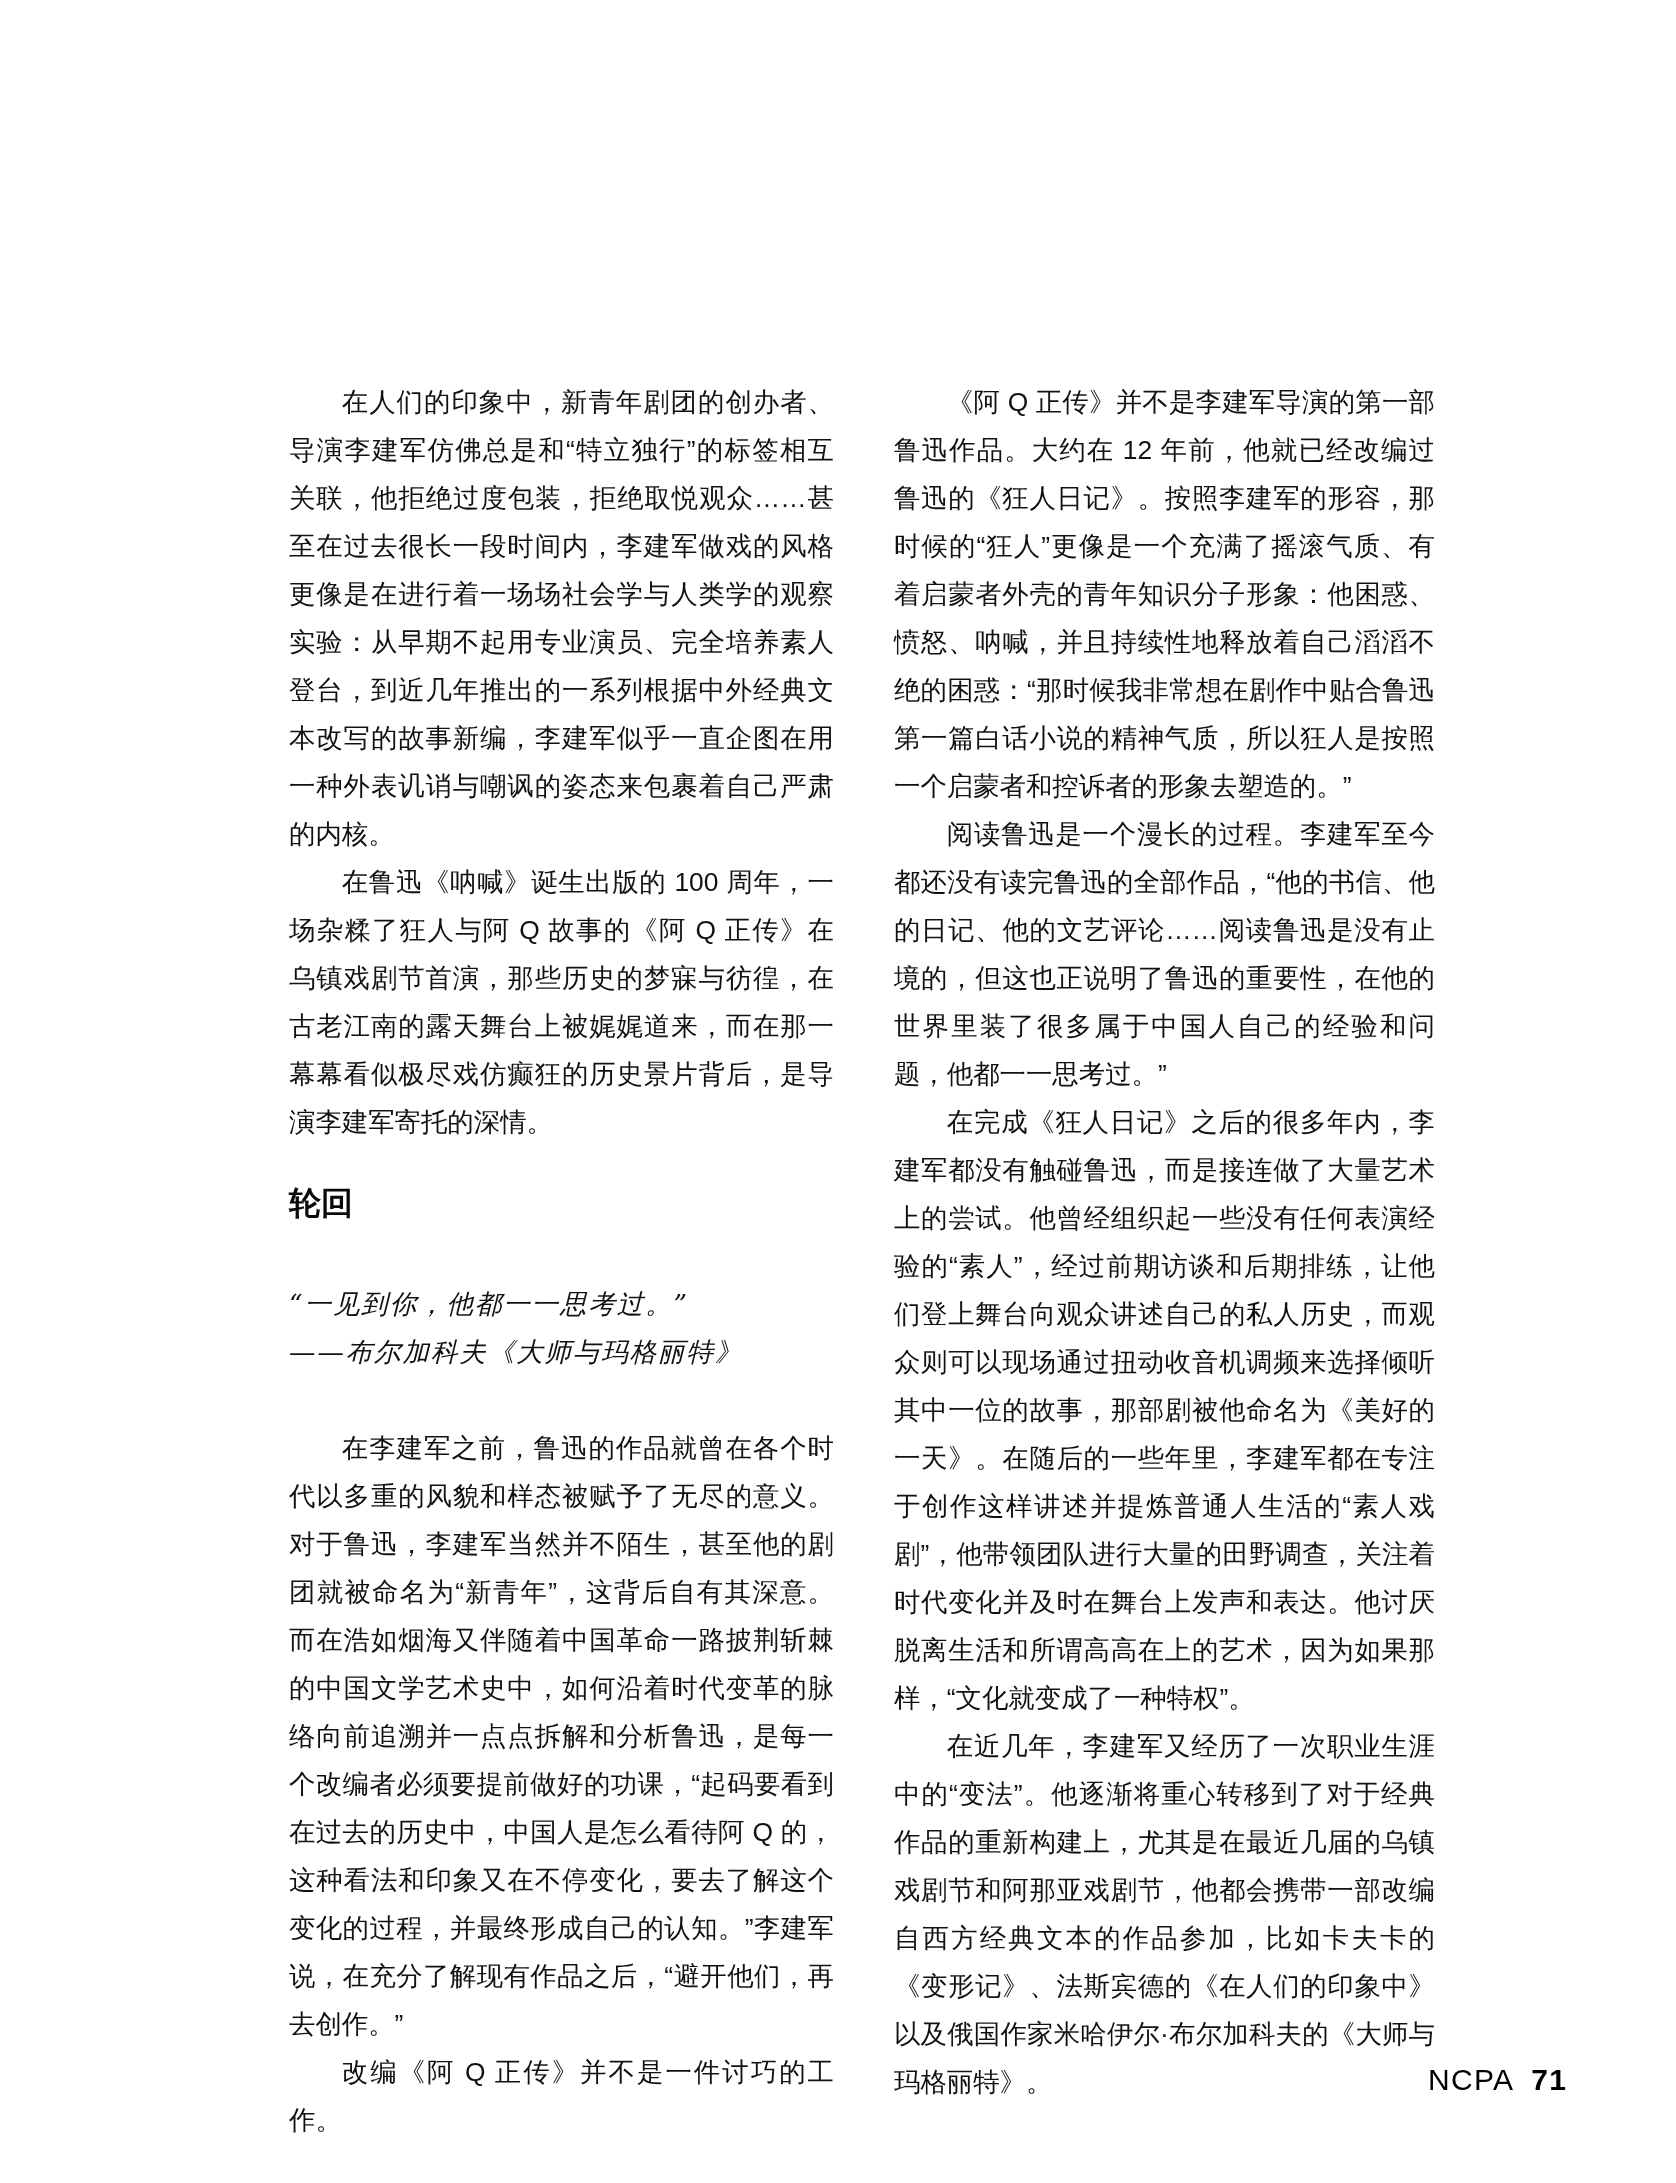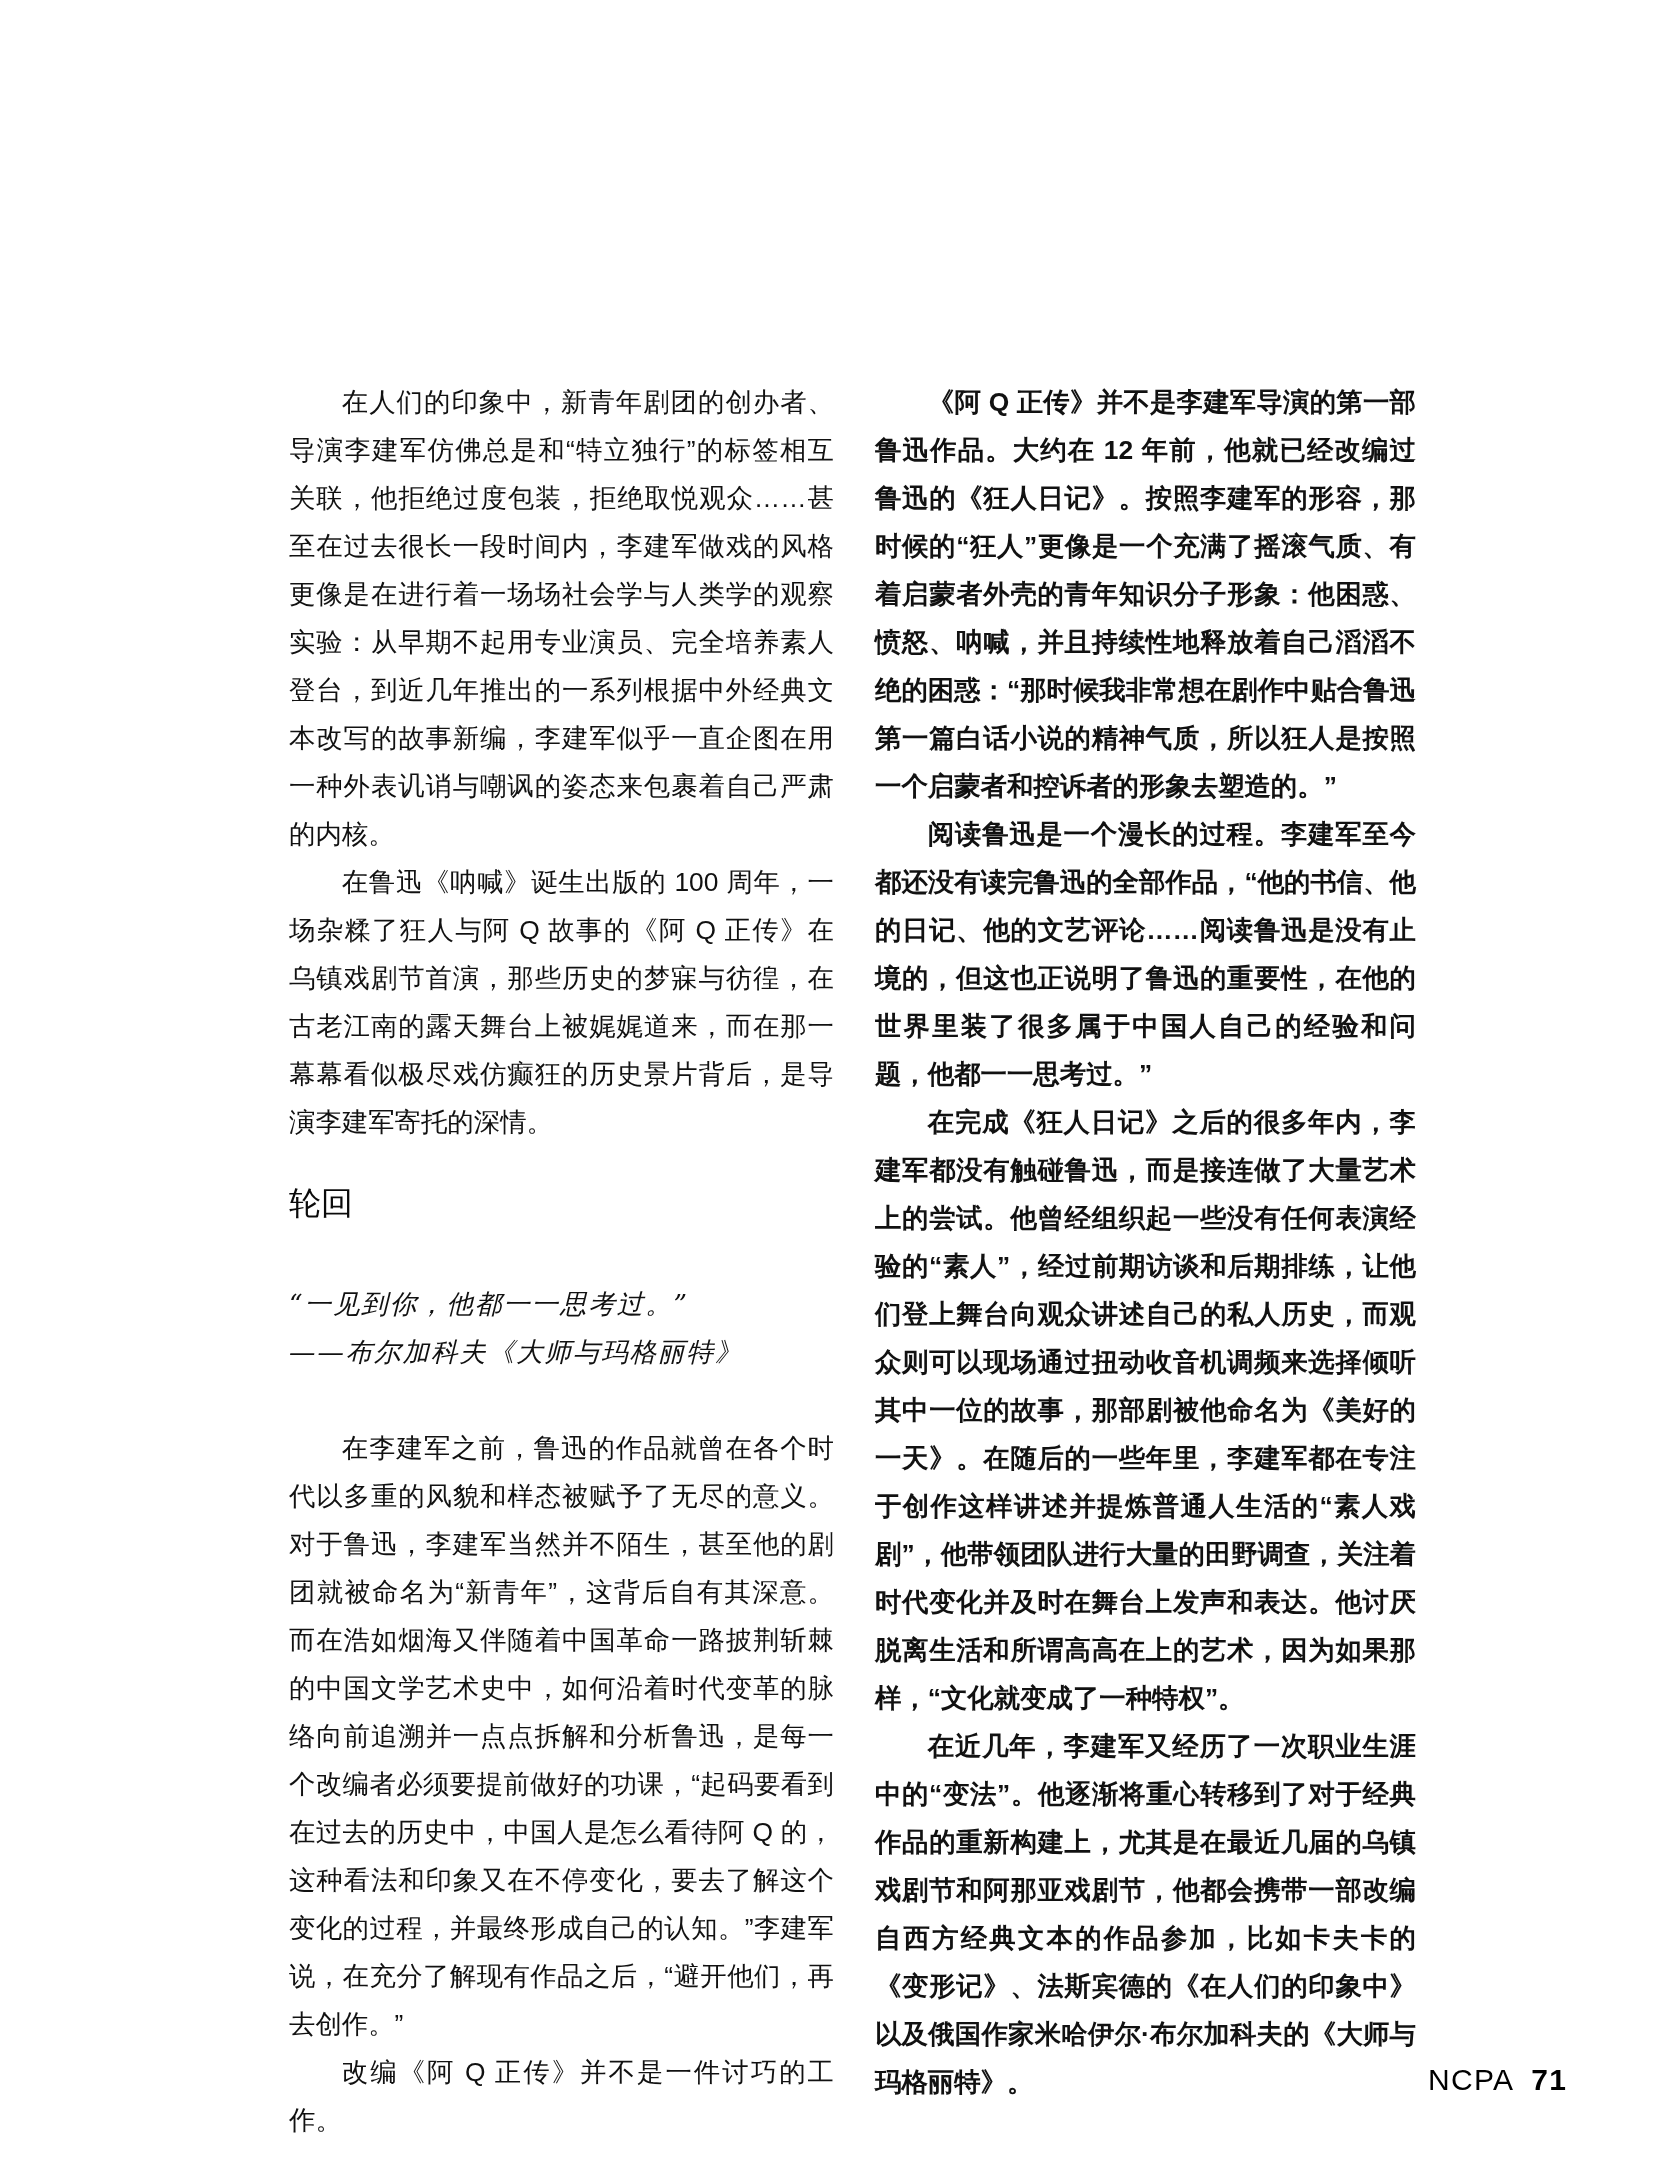--- a/index.html
+++ b/index.html
@@ -19,31 +19,31 @@
   .column {
     position: absolute;
     top: 378px;
     font-size: 26.4px;
     line-height: 48px;
     text-align: justify;
     text-justify: inter-ideograph;
     word-break: break-all;
   }
   .column-left  { left: 289px;  width: 545px; }
-  .column-right { left: 875px; width: 541px; font-weight: bold; }
+  .column-right { left: 894px; width: 541px; }
 
   p.body-para {
     margin: 0;
     text-indent: 2em;
   }
   h2.section-heading {
     margin: 33px 0 53px 0;
     font-size: 32px;
     line-height: 48px;
-    font-weight: 400;
+    font-weight: 700;
     text-align: left;
     color: #0a0a0a;
   }
   p.epigraph-quote, p.epigraph-attribution {
     margin: 0;
     font-family: "DejaVu Serif", "Liberation Serif", serif;
     font-style: italic;
     font-size: 26.4px;
     line-height: 48px;
     letter-spacing: 2px;

